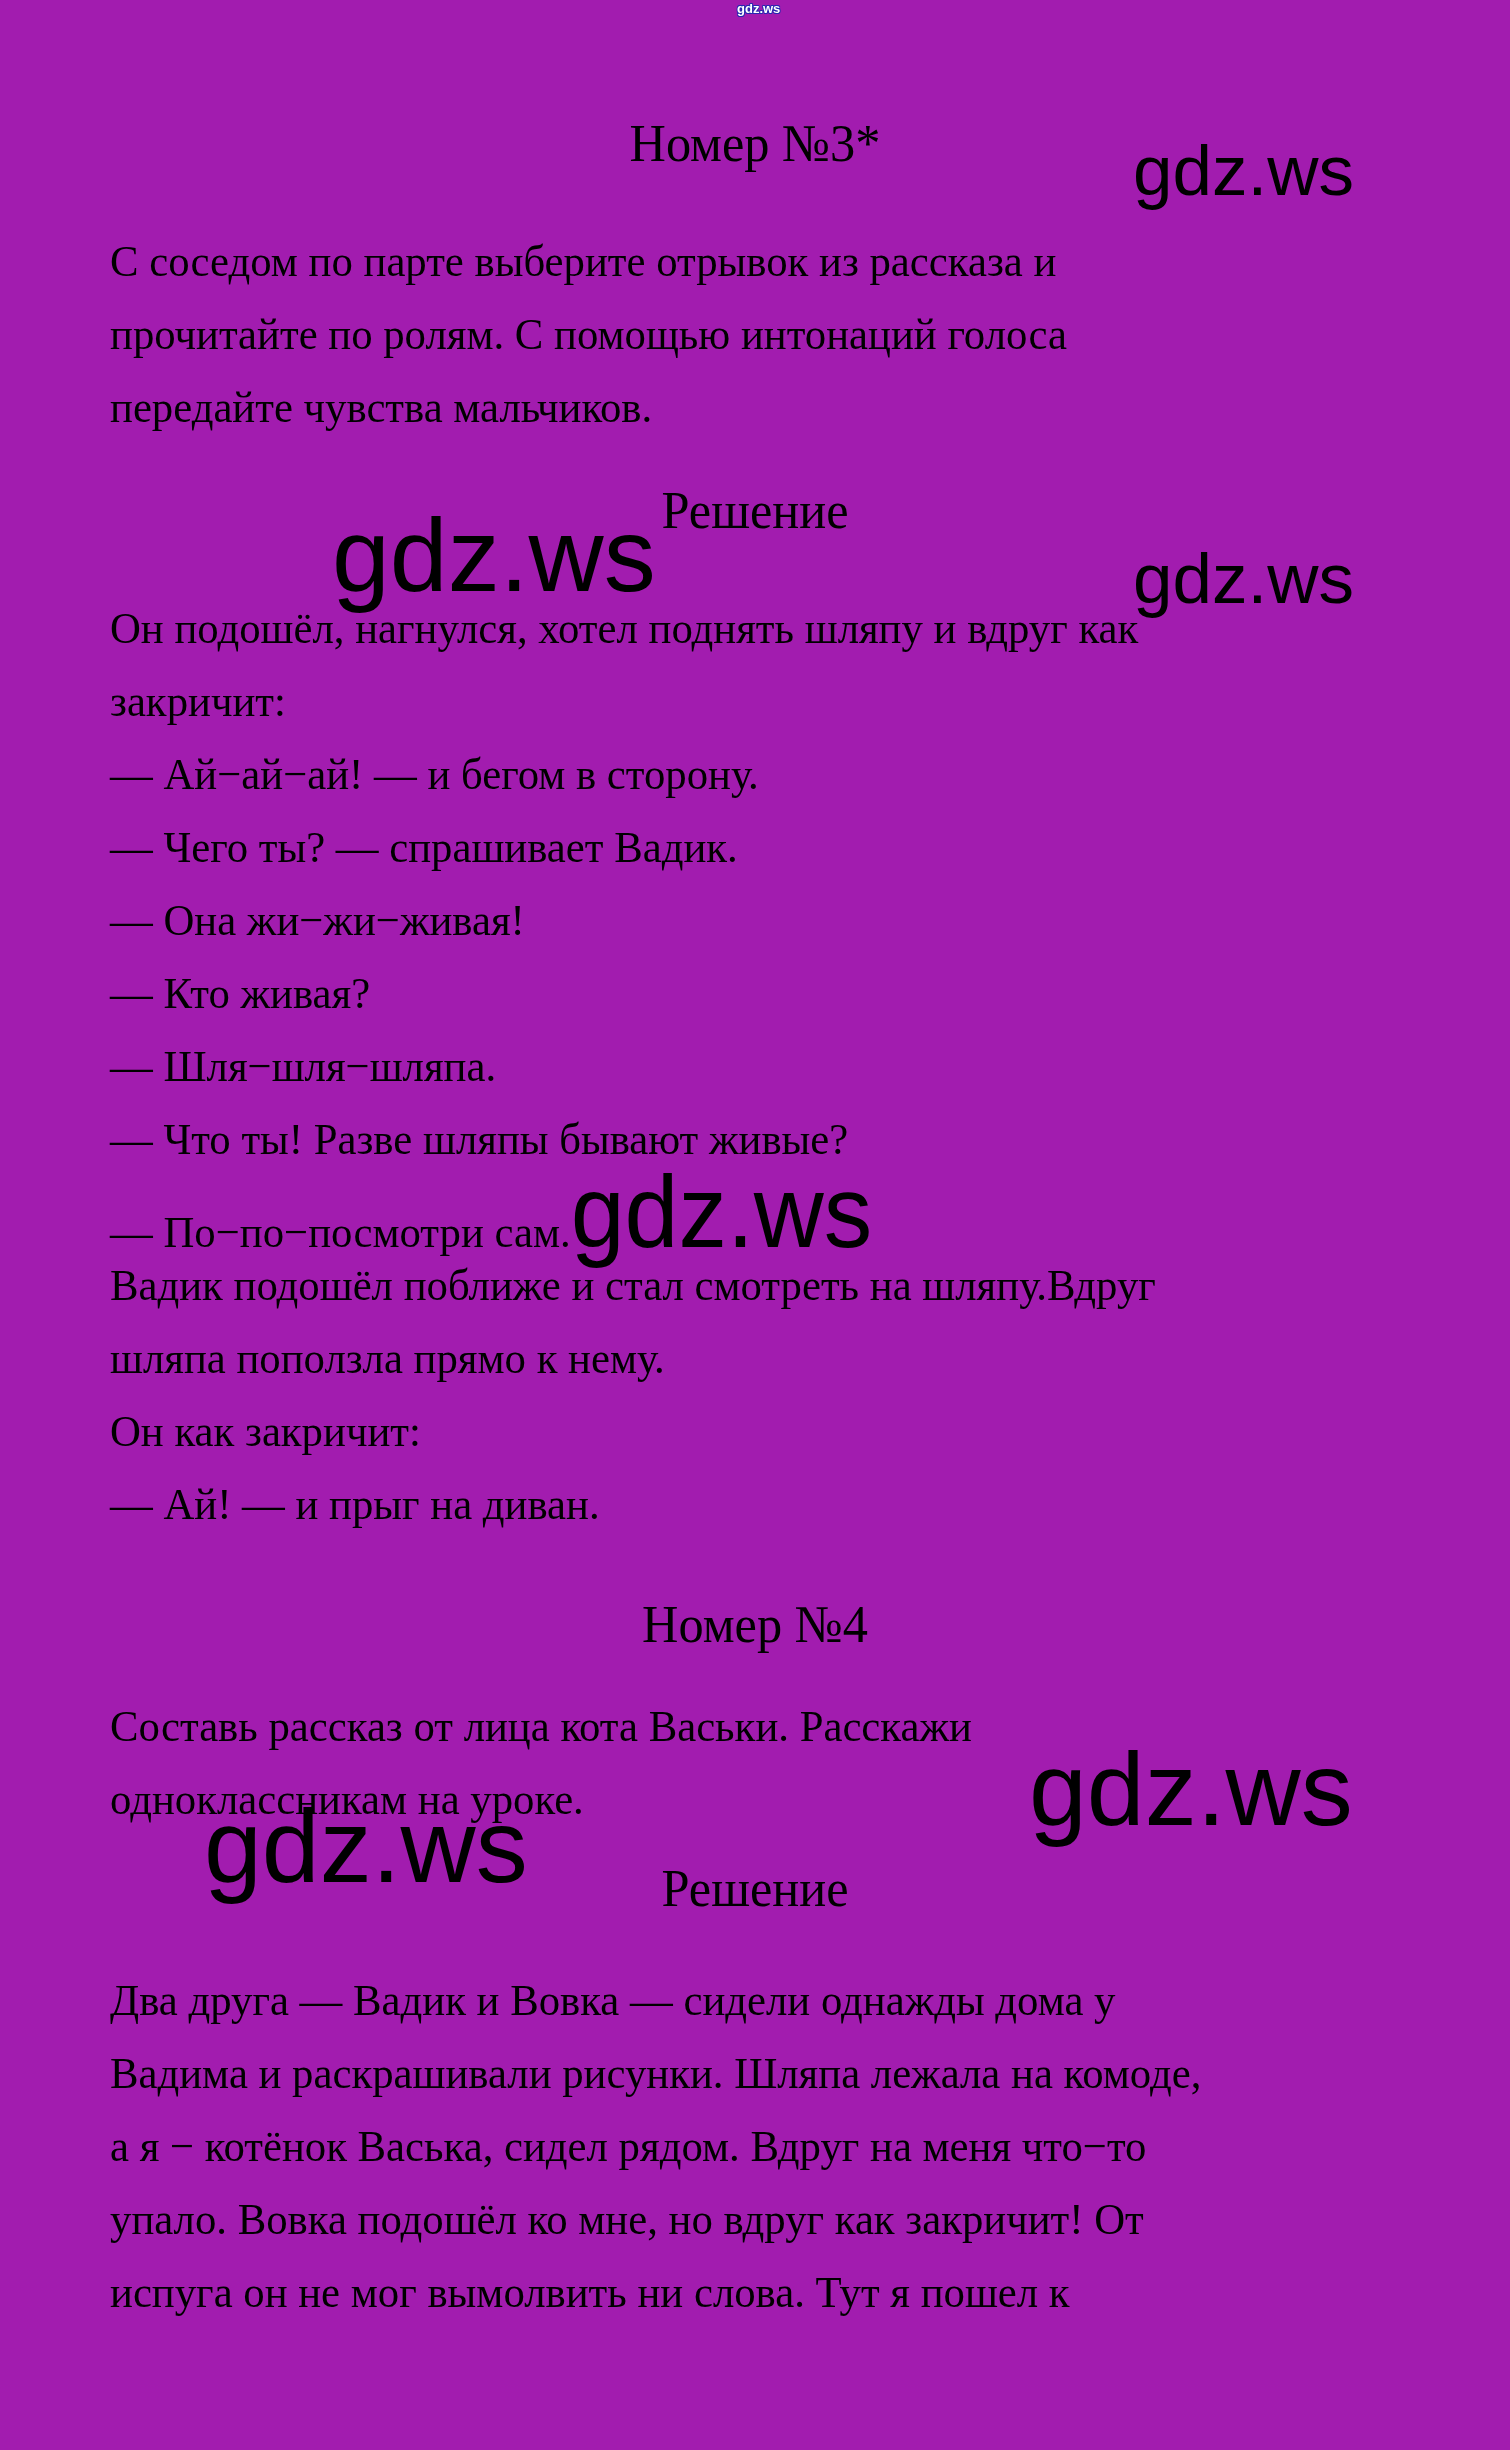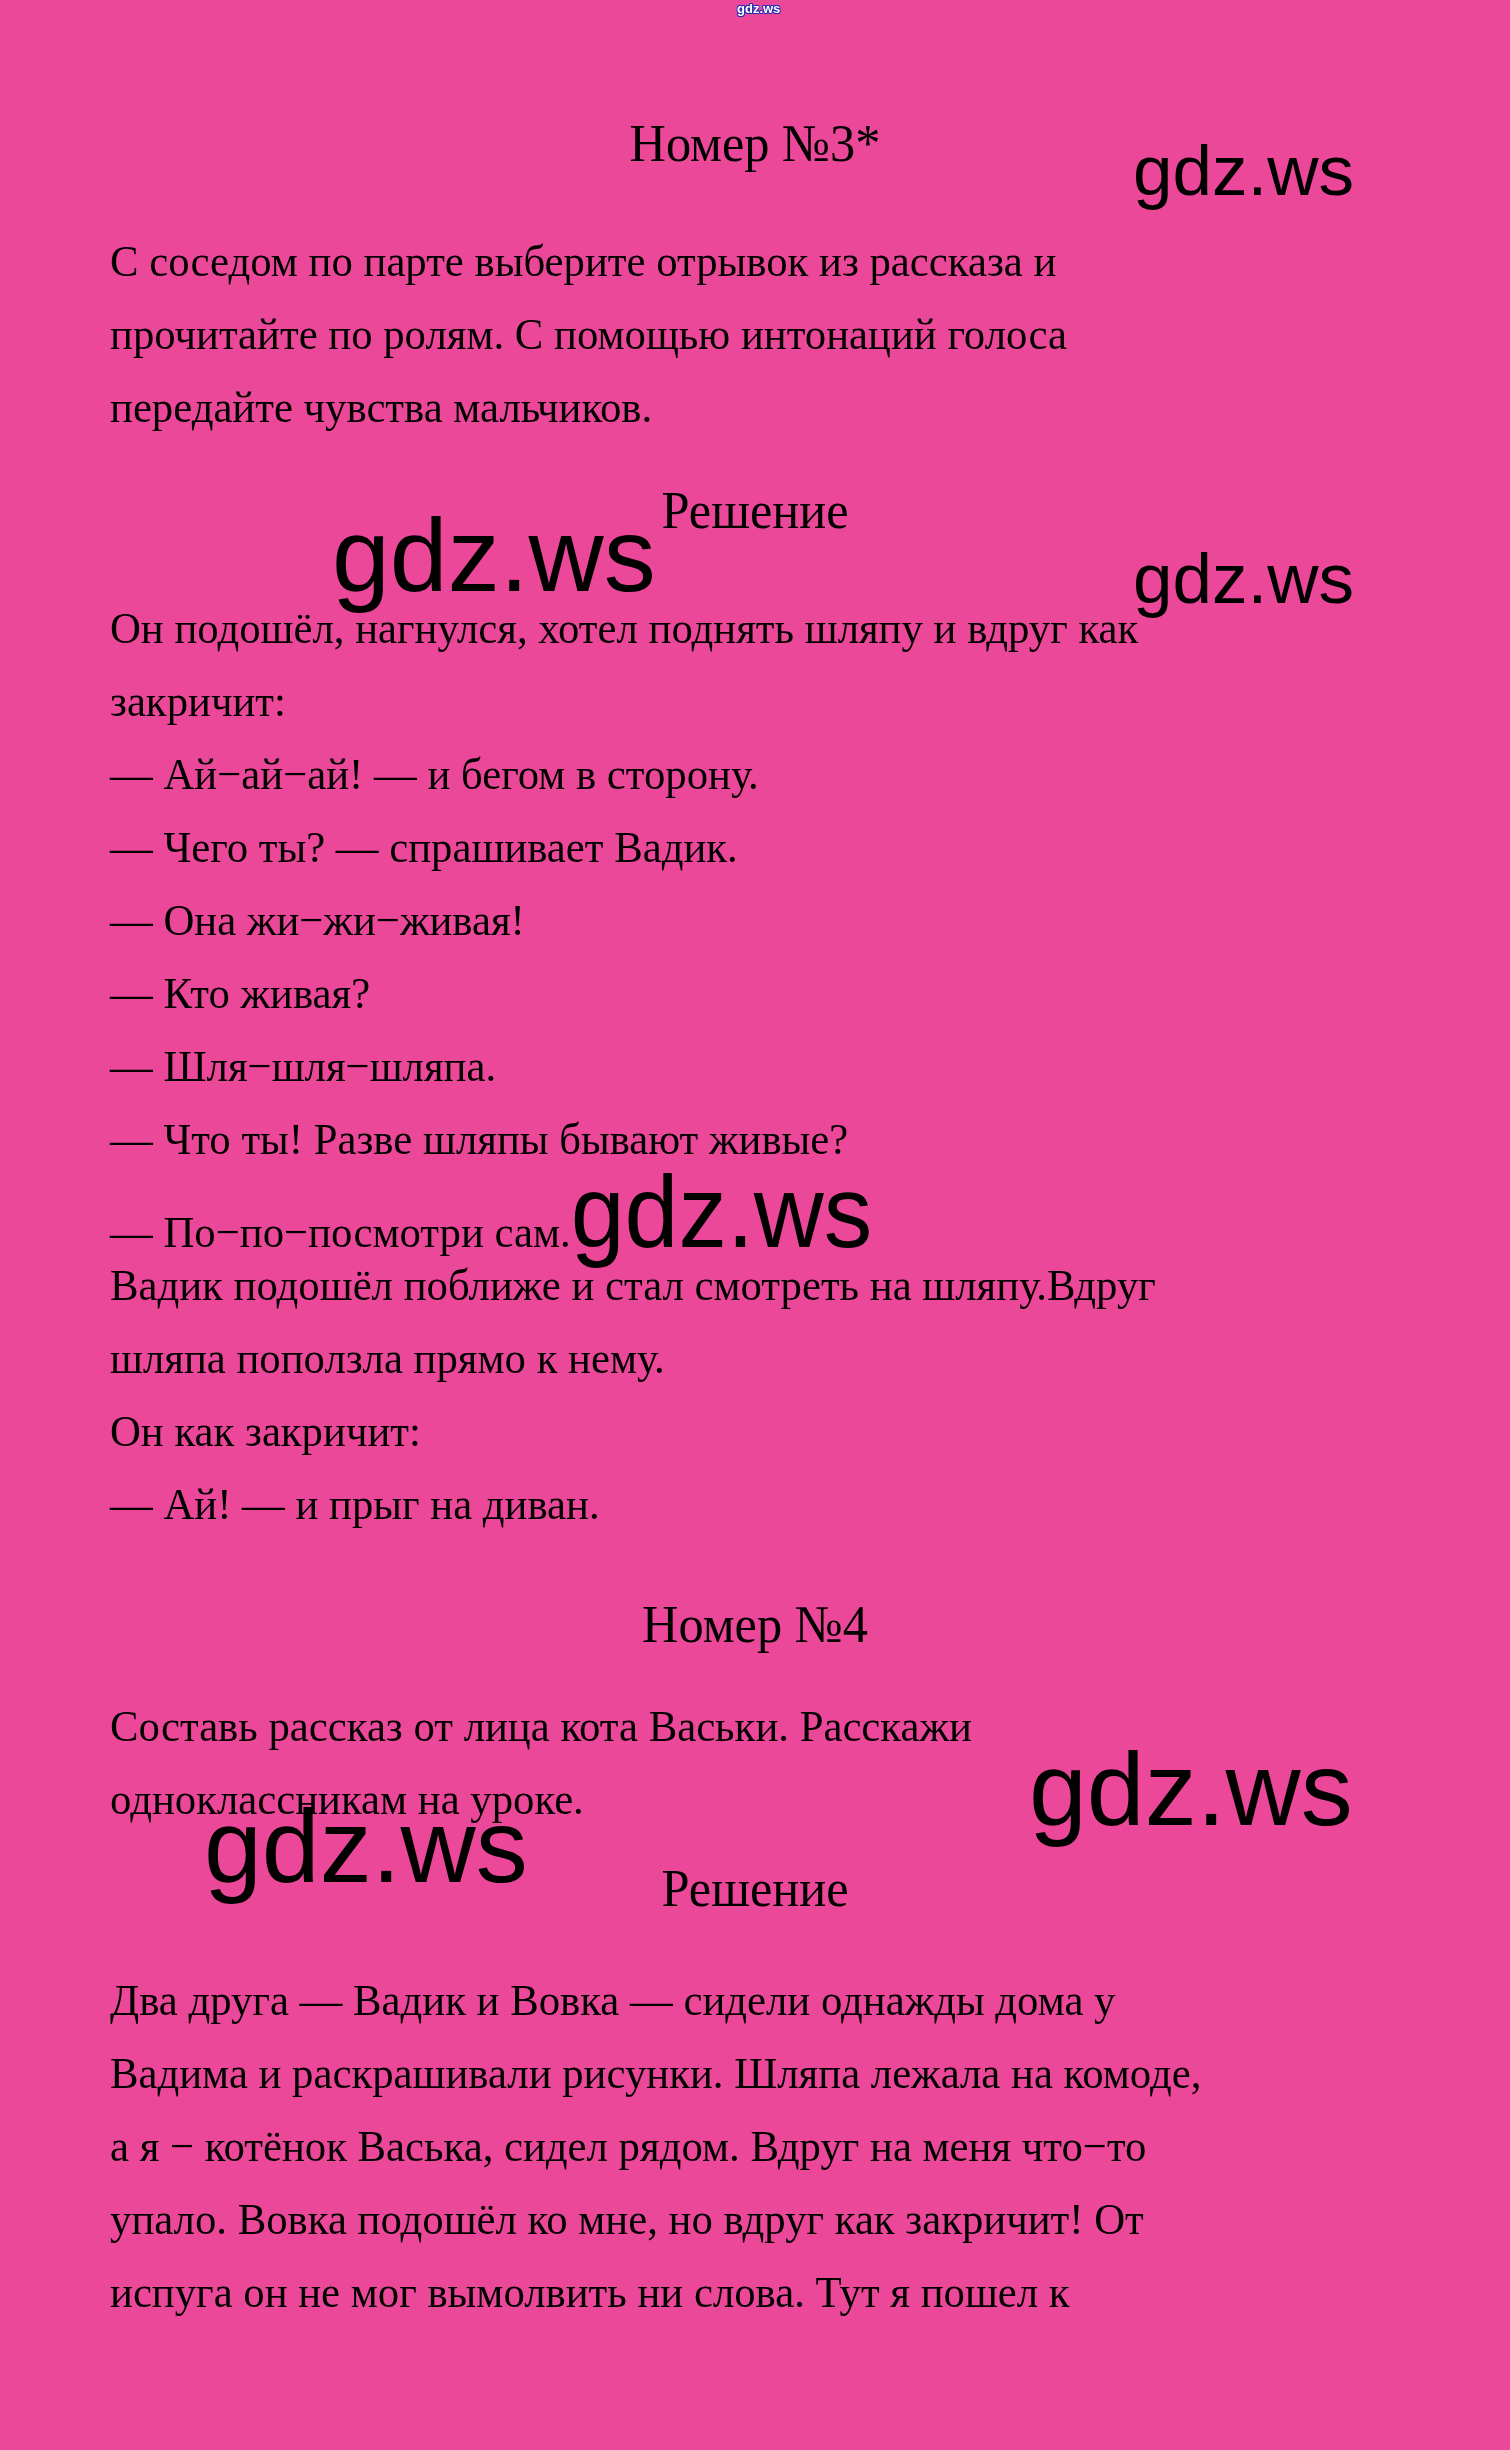--- a/index.html
+++ b/index.html
@@ -1,20 +1,20 @@
 <!DOCTYPE html>
 <html style="font-size:11.7px"><head>
 <meta charset="utf-8">
 <style>
   html, body { margin: 0; padding: 0; background: #ffffff; }
   .page {
     position: relative;
     width: 1510px;
     height: 2450px;
-    background: #ec4899;
+    background: #a21caf;
     color: #000000;
     font-family: "Liberation Serif", serif;
     overflow: hidden;
   }
   
   .block {
     position: absolute;
     left: 110px;
     font-size: 45px;
     line-height: 73px;

